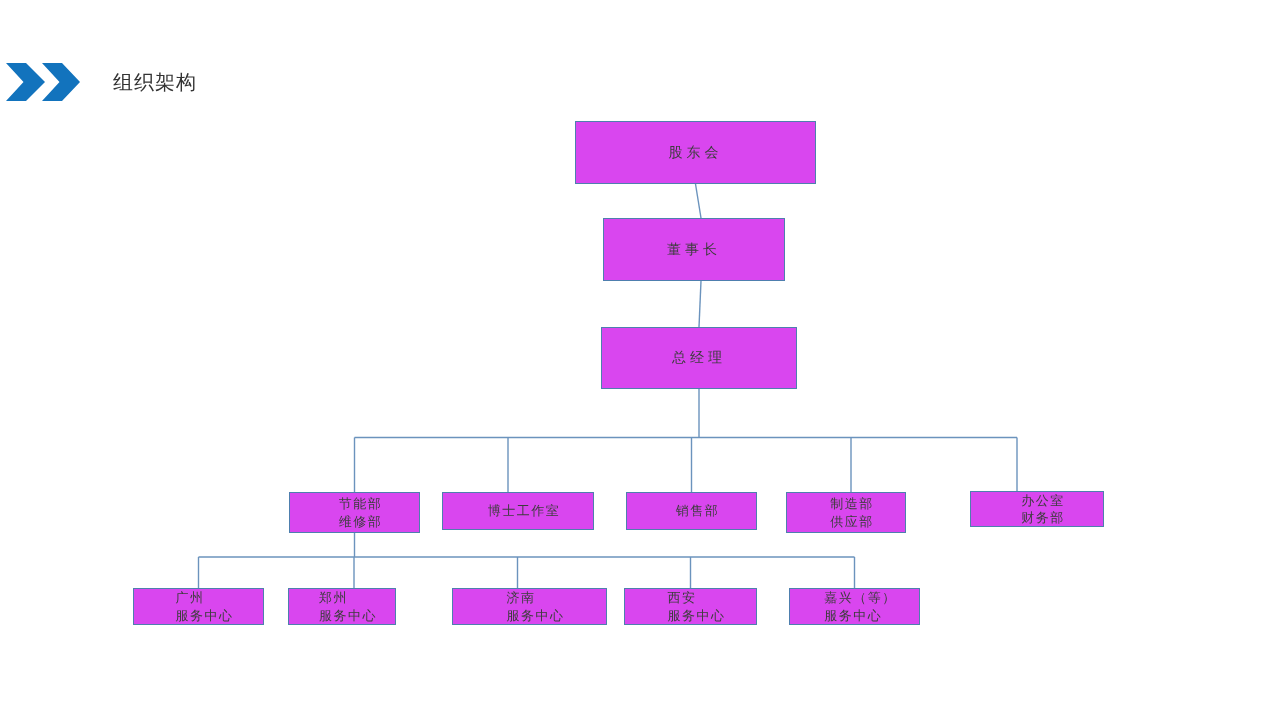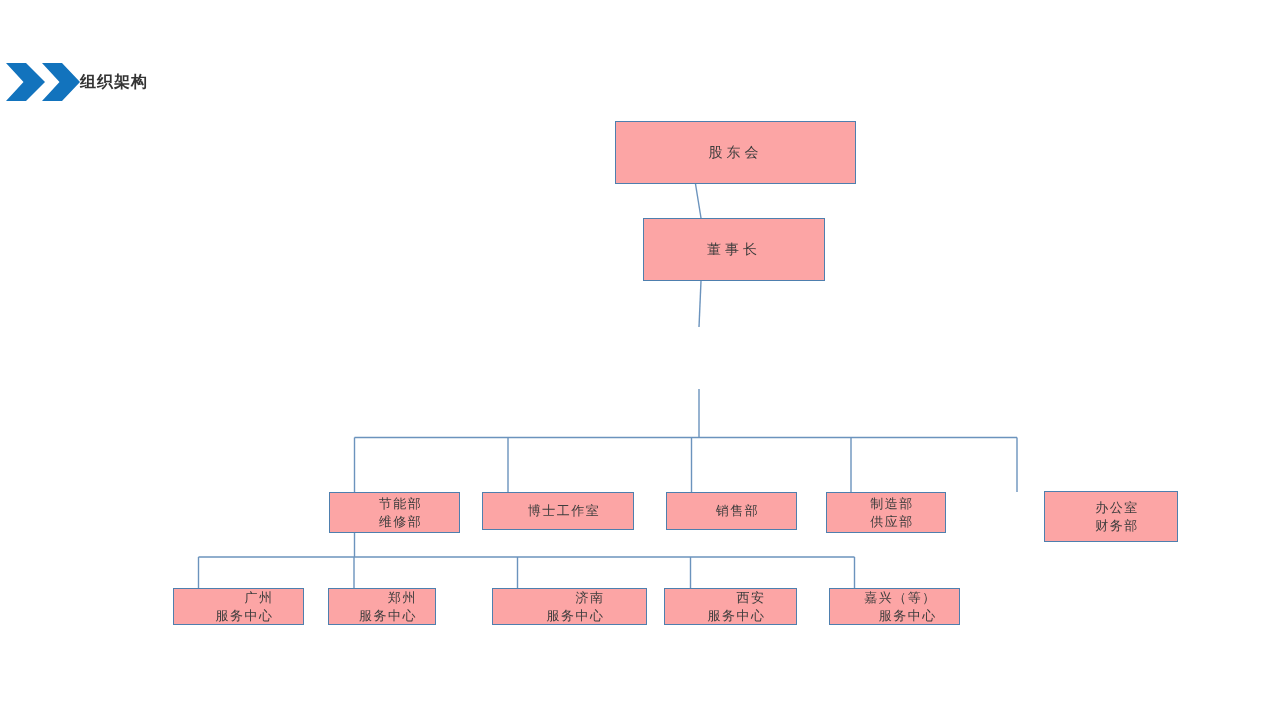--- a/index.html
+++ b/index.html
@@ -6,34 +6,35 @@
   body {
     width:1280px; height:720px;
     font-family:"Liberation Sans","DejaVu Sans",sans-serif;
   }
   .slide { position:relative; width:1280px; height:720px; background:#fff; overflow:hidden; }
 
   .header { position:absolute; left:6px; top:62px; display:flex; align-items:center; }
   .chevrons { width:74px; height:40px; display:block; }
   .chev { fill:var(--accent,#1273bd); }
   .title {
-    font-size:16px; font-weight:bold;
+    margin-left:33px;
+    font-size:20px; font-weight:normal;
     color:var(--title,#333333);
     letter-spacing:1px;
   }
 
   svg.connectors { position:absolute; left:0; top:0; width:1280px; height:720px; }
   svg.connectors line { stroke:var(--conn,#6b93bd); stroke-width:1.4; }
 
   .node {
     position:absolute; box-sizing:border-box;
     border:1.5px solid var(--line,#4e7fae);
-    background:#fca5a5;
+    background:#d946ef;
     display:flex; align-items:center; justify-content:center;
-    text-align:right; color:var(--text,#3d3d3d);margin-left:40px;
+    text-align:left; color:var(--text,#3d3d3d);
   }
   .node.big  { font-size:14px; letter-spacing:4px; }
   .node.small{ font-size:13px; letter-spacing:1.5px; line-height:1.32;padding-left:12px; }
   .node-label { white-space:pre-line; }
 </style>
 </head>
 <body>
 
 <div class="slide">
 
@@ -65,36 +66,39 @@
   </svg>
 
   <div class="node big" style="left:575px;top:121px;width:241px;height:63px">
     <span class="node-label">股东会</span>
   </div>
 
   <div class="node big" style="left:603px;top:218px;width:182px;height:63px">
     <span class="node-label">董事长</span>
   </div>
 
+  <div class="node big" style="left:601px;top:327px;width:196px;height:62px">
+    <span class="node-label">总经理</span>
+  </div>
 
   <div class="node small" style="left:289px;top:492px;width:131px;height:41px">
     <span class="node-label">节能部
 维修部</span>
   </div>
   <div class="node small" style="left:442px;top:492px;width:152px;height:38px">
     <span class="node-label">博士工作室</span>
   </div>
   <div class="node small" style="left:626px;top:492px;width:131px;height:38px">
     <span class="node-label">销售部</span>
   </div>
   <div class="node small" style="left:786px;top:492px;width:120px;height:41px">
     <span class="node-label">制造部
 供应部</span>
   </div>
-  <div class="node small" style="left:1004px;top:491px;width:134px;height:51px">
+  <div class="node small" style="left:970px;top:491px;width:134px;height:36px">
     <span class="node-label">办公室
 财务部</span>
   </div>
 
   <div class="node small" style="left:133px;top:588px;width:131px;height:37px">
     <span class="node-label">广州
 服务中心</span>
   </div>
   <div class="node small" style="left:288px;top:588px;width:108px;height:37px">
     <span class="node-label">郑州

